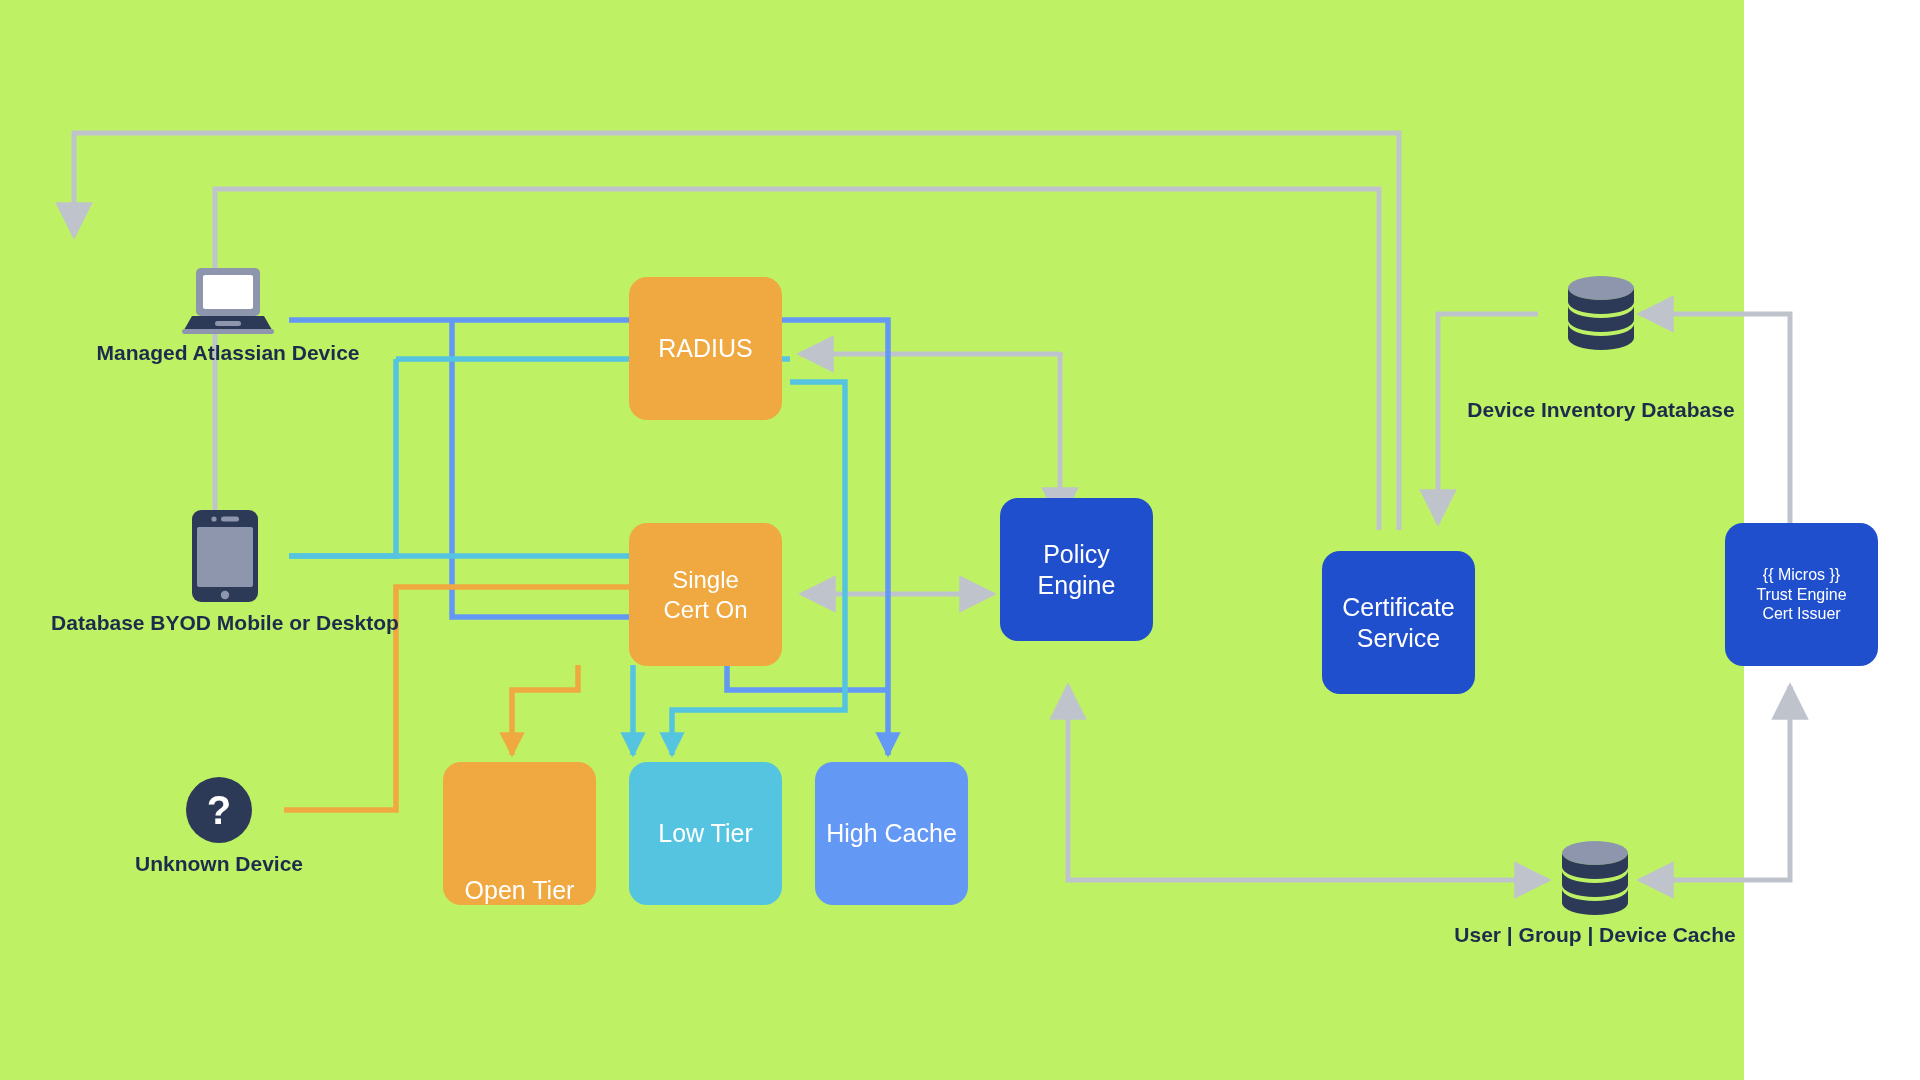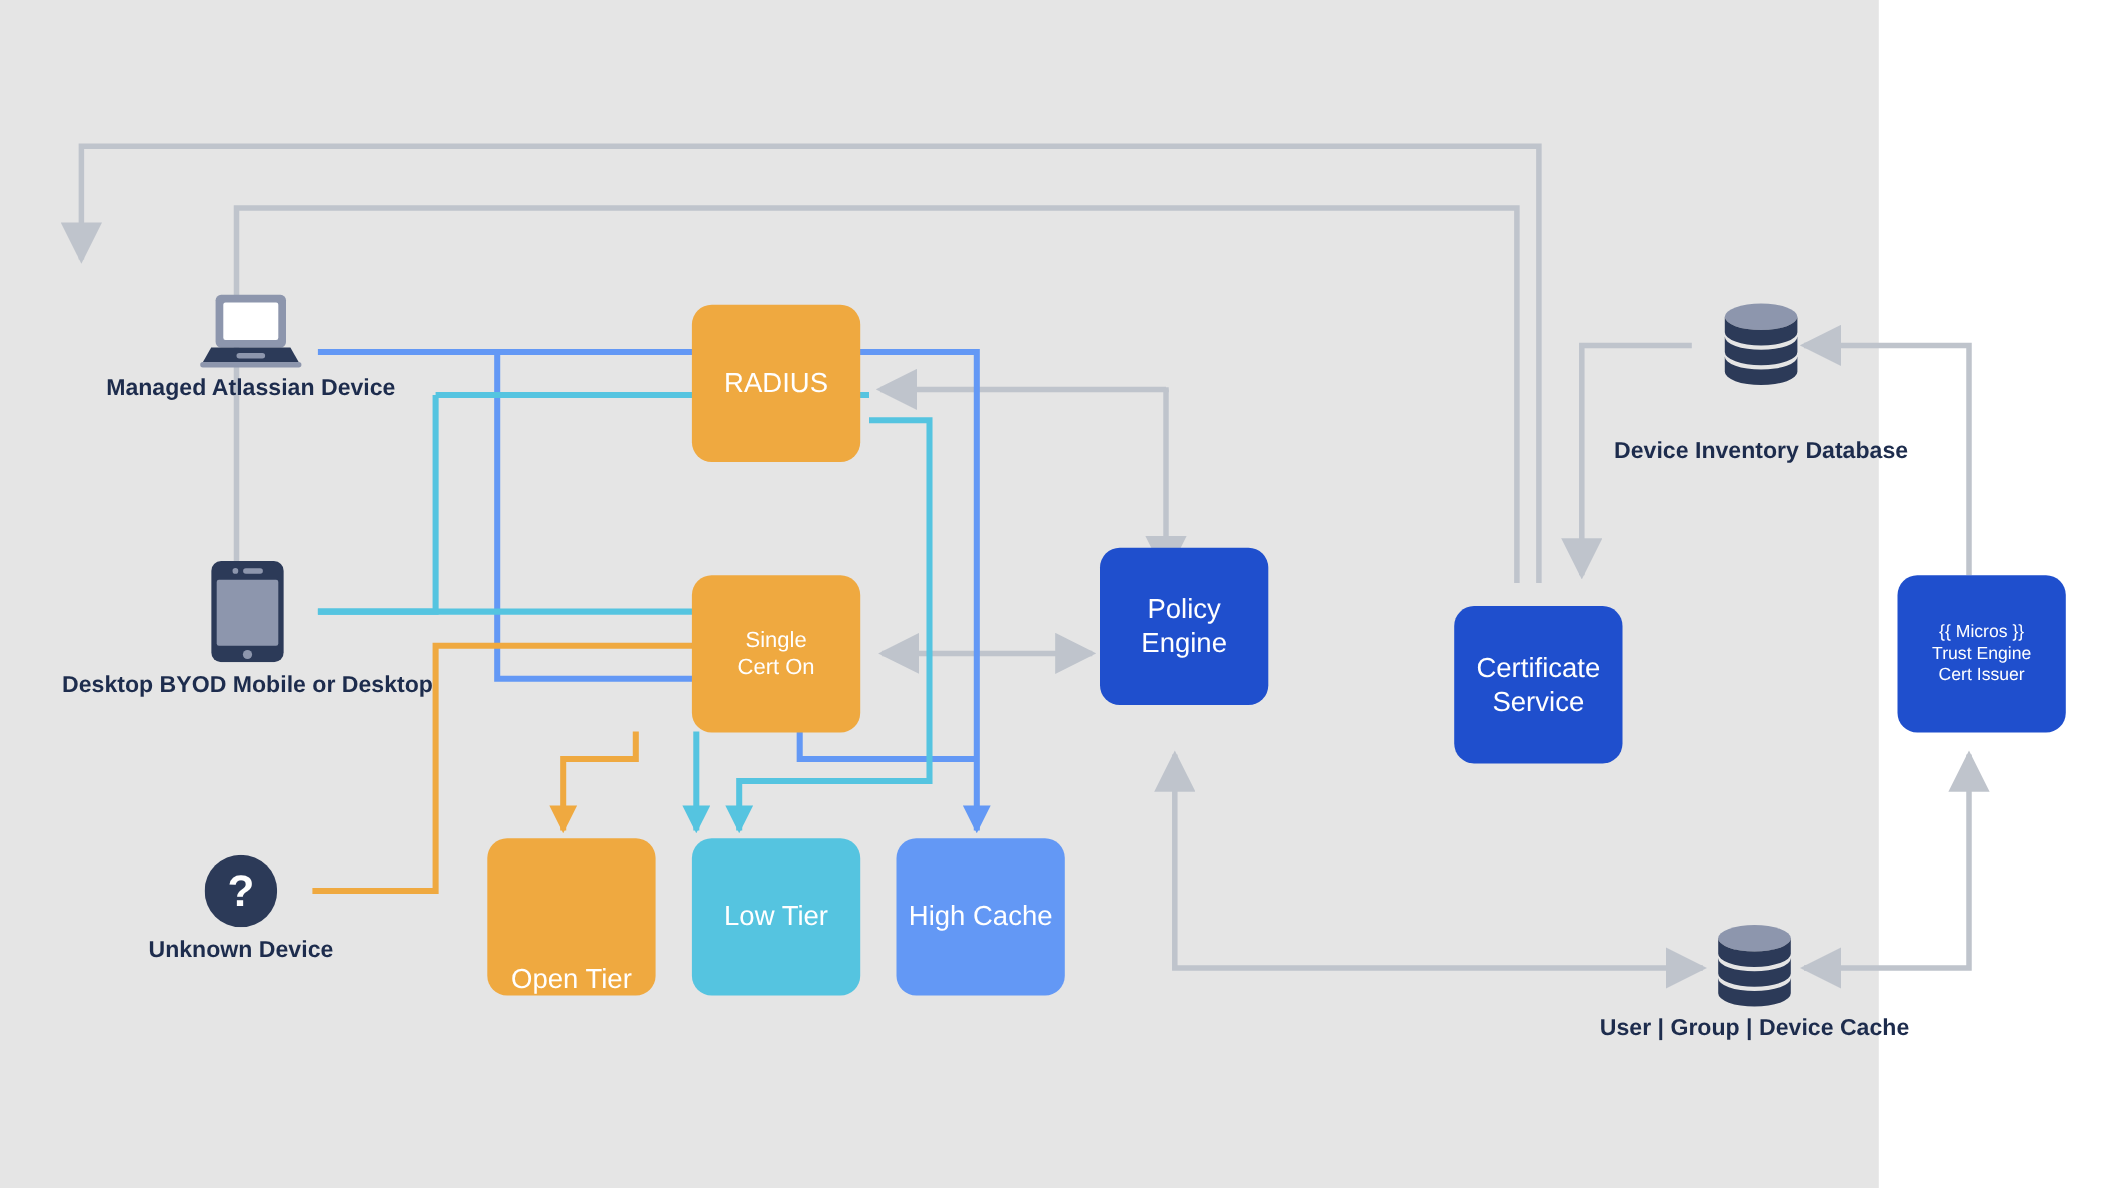--- a/index.html
+++ b/index.html
@@ -1,17 +1,17 @@
 <!DOCTYPE html>
 <html><head>
 <meta charset="utf-8">
 <style>
   html,body{margin:0;padding:0;background:#ffffff;}
   body{width:1920px;height:1080px;overflow:hidden;font-family:"Liberation Sans",sans-serif;}
-  #stage{position:relative;width:1708px;height:1080px;background:#e5e5e5;}
+  #stage{position:relative;width:1708px;height:1080px;background:#bef264;padding-left:36px;}
   #wires{position:absolute;inset:0;width:1920px;height:1080px;}
   .node{position:absolute;border-radius:18px;display:flex;align-items:center;justify-content:center;text-align:center;color:#fff;font-weight:400;line-height:1.22;}
   .node span{display:block;}
   .dev{position:absolute;}
   .dev .cap{position:absolute;left:50%;transform:translateX(-50%);white-space:nowrap;text-align:center;color:#1d2c4d;font-weight:700;line-height:1.26;}
 </style>
 </head>
 <body>
 
 <div id="stage">
@@ -90,21 +90,21 @@
 
   <div class="dev" style="left:192px;top:510px;width:66px;height:92px;">
     <svg width="66" height="92" viewBox="0 0 66 92">
       <rect x="0" y="0" width="66" height="92" rx="9" fill="#2c3a58"></rect>
       <rect x="5" y="17" width="56" height="60" rx="2" fill="#8d96ad"></rect>
       <circle cx="22" cy="9" r="2.6" fill="#8d96ad"></circle>
       <rect x="29" y="6.6" width="18" height="5" rx="2.5" fill="#8d96ad"></rect>
       <circle cx="33" cy="85" r="4.2" fill="#8d96ad"></circle>
     </svg>
     <div class="cap" style="top:100px;font-size:21px;">
-      <span>Desktop BYOD</span>
+      <span>Database BYOD</span>
       <span>Mobile or Desktop</span>
     </div>
   </div>
 
   <div class="dev" style="left:186px;top:777px;width:66px;height:66px;">
     <svg width="66" height="66" viewBox="0 0 66 66">
       <circle cx="33" cy="33" r="33" fill="#2c3a58"></circle>
       <text x="33" y="47" text-anchor="middle" font-family="Liberation Sans, sans-serif" font-size="40" font-weight="700" fill="#ffffff">?</text>
     </svg>
     <div class="cap" style="top:74px;font-size:21px;text-align:center;">
@@ -136,21 +136,21 @@
       <span>User | Group | Device Cache</span>
     </div>
   </div>
 
   <div class="node" style="left:629px;top:277px;width:153px;height:143px;background:#efa940;font-size:25px;">
     <div>
       <span>RADIUS</span>
     </div>
   </div>
 
-  <div class="node" style="left:629px;top:523px;width:153px;height:143px;background:#efa940;font-size:20px;">
+  <div class="node" style="left:629px;top:523px;width:153px;height:143px;background:#efa940;font-size:24px;">
     <div>
       <span>Single</span>
       <span>Cert On</span>
     </div>
   </div>
 
   <div class="node" style="left:1000px;top:498px;width:153px;height:143px;background:#1f4fcd;font-size:25px;">
     <div>
       <span>Policy</span>
       <span>Engine</span>

